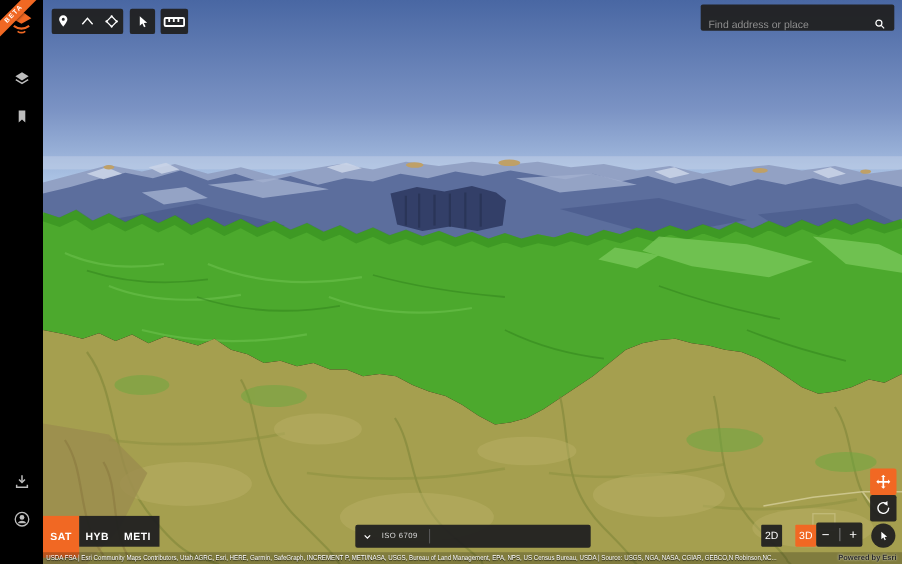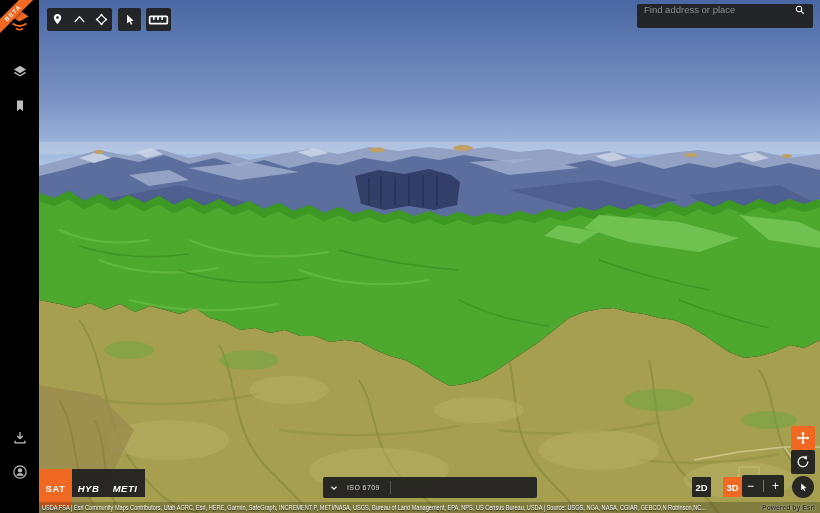--- a/index.html
+++ b/index.html
@@ -31,47 +31,47 @@
   
   .tool-group { position:absolute; top:8px; height:23px; display:flex; align-items:center; z-index:20; }
   .tg-draw  { left:47px;  width:65px; }
   .tg-select{ left:118px; width:23px; justify-content:center; }
   .tg-measure{ left:146px; width:25px; justify-content:center; }
   .tool-btn { flex:1; height:100%; display:flex; align-items:center; justify-content:center; cursor:pointer; }
   .tool-btn svg { width:15px; height:15px; }
 
   
   .search-box { position:absolute; left:637px; top:4px; width:176px; height:24px;
-    display:flex; align-items:flex-start; padding:0 7px; z-index:20; }
+    display:flex; align-items:flex-end; padding:0 7px; z-index:20; }
   .search-box input { flex:1; background:transparent; border:none; outline:none;
     color:#ddd; font-size:9.5px; font-family:"Liberation Sans",sans-serif; }
   .search-box input::placeholder { color:#8f8f8f; }
   .search-box svg { width:12px; height:12px; flex:none; cursor:pointer; }
 
   
   .basemap { position:absolute; left:39px; top:469px; height:28px; display:flex; z-index:20; }
   .bm-btn { height:38px; display:flex; align-items:center; justify-content:center;
     font-size:9.5px; font-weight:bold; letter-spacing:.5px; color:#fff; cursor:pointer; }
   .bm-sat  { width:33px; background:#f16823; }
-  .bm-rest { display:flex; background:rgba(33,33,33,.95);font-style:italic; }
+  .bm-rest { display:flex; background:rgba(33,33,33,.95); }
   .bm-hyb  { width:33px; }
   .bm-topo { width:40px; }
 
   
   .coord-bar { position:absolute; left:323px; top:477px; width:214px; height:21px;
     display:flex; align-items:center; padding:0 6px; z-index:20; }
   .coord-bar svg { width:10px; height:10px; cursor:pointer; flex:none; }
   .coord-format { font-size:7px; color:#ddd; letter-spacing:.4px; margin:0 10px 0 8px; cursor:pointer; white-space:nowrap; }
   .coord-divider { width:1px; height:13px; background:#555; flex:none; }
   .coord-input { flex:1; background:transparent; border:none; outline:none; color:#eee;
     font-size:8px; padding:0 6px; font-family:"Liberation Sans",sans-serif; min-width:0; }
 
   
   .vm-btn { position:absolute; top:477px; width:19px; height:20px; display:flex; align-items:center;
-    justify-content:center; font-size:9.5px; font-weight:bold; color:#fff; cursor:pointer; z-index:20; border-radius:1px; }
+    justify-content:center; font-size:9.5px; font-weight:normal; color:#fff; cursor:pointer; z-index:20; border-radius:1px; }
   .vm-2d { left:692px; background:rgba(33,33,33,.95); }
   .vm-3d { left:711px; background:#f16823;margin-left:12px; }
   .zoom-bar { position:absolute; left:742px; top:475px; width:42px; height:22px;
     display:flex; align-items:center; justify-content:space-between; padding:0 5px; z-index:20; }
   .zoom-glyph { font-size:12px; color:#fff; cursor:pointer; line-height:1; }
   .zoom-sep { width:1px; height:12px; background:#777; }
 
   
   .nav-btn { position:absolute; width:24px; height:24px; display:flex; align-items:center;
     justify-content:center; cursor:pointer; z-index:20; border-radius:2px; }

